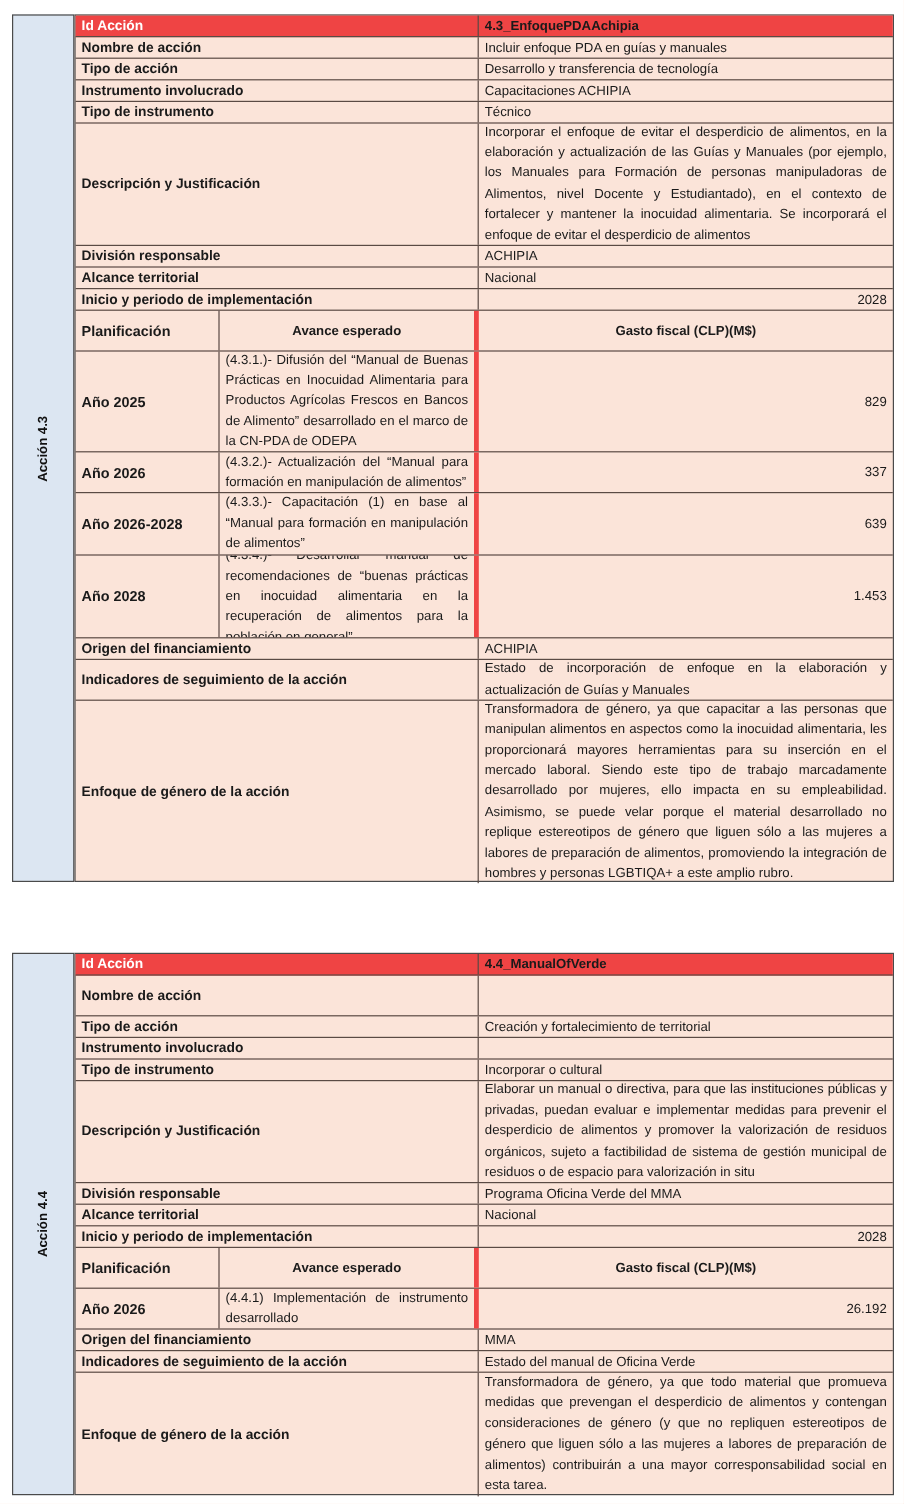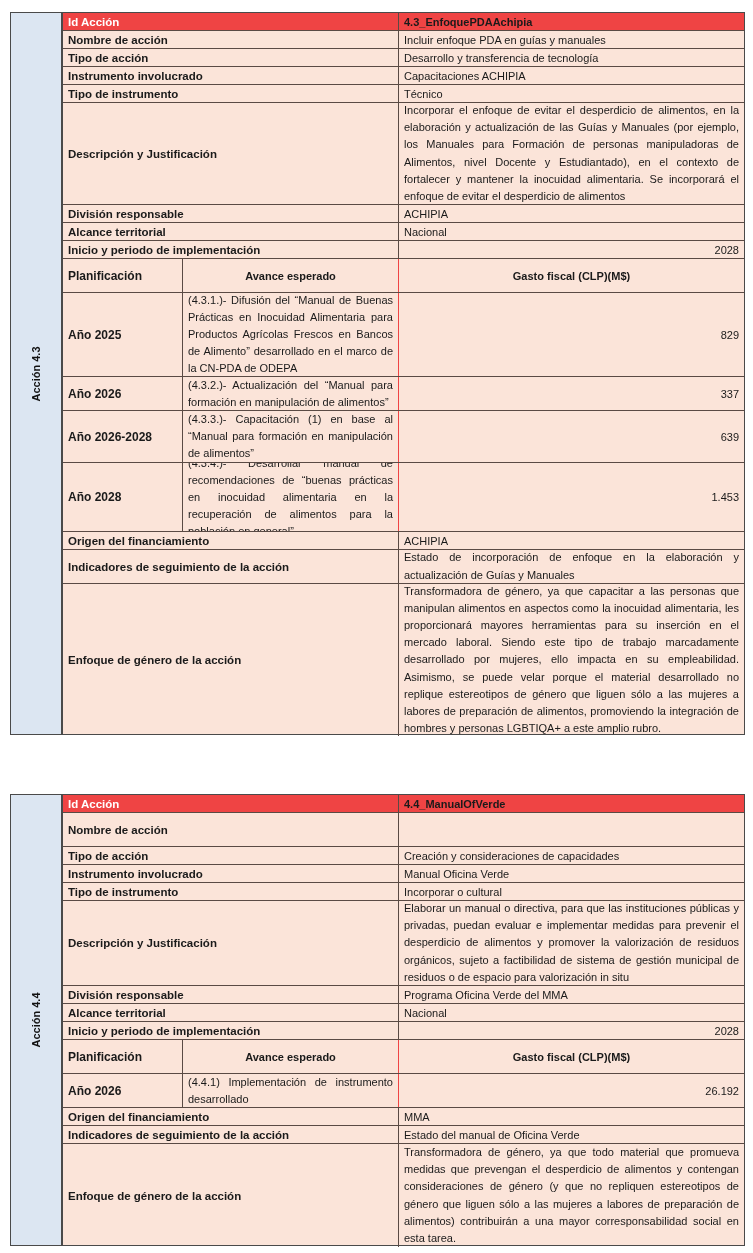--- a/index.html
+++ b/index.html
@@ -19,21 +19,21 @@
   .cell { box-sizing:border-box; padding:0 5px; font-size:11px; line-height:18px;
           display:flex; align-items:center; overflow:hidden; }
   .lbl { width:336px; border-right:1px solid #5a4a44; font-weight:bold; font-size:11.5px; }
   .val { flex:1; }
   .val p { margin:0; text-align:justify; line-height:17.2px; }
   .right { justify-content:flex-end; }
   .hdr { background:#ef4444; }
   .hdr .cell { color:#fff; font-weight:bold; }
   .hdr .val { color:#1a1a1a; }
   .plan { width:120px; border-right:1px solid #5a4a44; font-weight:bold; font-size:12px; }
-  .avance { width:216px; border-right:1px solid #ef4444; }
+  .avance { width:216px; border-right:4px solid #ef4444; }
   .avance p { margin:0; text-align:justify; line-height:17px; }
   .center { justify-content:center; text-align:center; font-weight:bold; }
   .gasto { flex-direction:row; justify-content:center; font-weight:bold; line-height:16px; }
 </style>
 </head>
 <body>
 
 <div class="block" style="top:12px;height:723px;">
   <div class="side">
       <span>Acción 4.3</span>
@@ -139,25 +139,24 @@
   <div class="grid">
     <div class="row hdr" style="top:0;height:18px;">
       <div class="cell lbl">Id Acción</div>
       <div class="cell val" style="font-weight:bold;">4.4_ManualOfVerde</div>
     </div>
     <div class="row" style="top:18px;height:34px;">
       <div class="cell lbl">Nombre de acción</div>
     </div>
     <div class="row" style="top:52px;height:18px;">
       <div class="cell lbl">Tipo de acción</div>
-      <div class="cell val">Creación y consideraciones de capacidades</div>
+      <div class="cell val">Creación y fortalecimiento de territorial</div>
     </div>
     <div class="row" style="top:70px;height:18px;">
       <div class="cell lbl">Instrumento involucrado</div>
-      <div class="cell val">Manual Oficina Verde</div>
     </div>
     <div class="row" style="top:88px;height:18px;">
       <div class="cell lbl">Tipo de instrumento</div>
       <div class="cell val">Incorporar o cultural</div>
     </div>
     <div class="row" style="top:106px;height:85px;">
       <div class="cell lbl">Descripción y Justificación</div>
       <div class="cell val">
           <p>Elaborar un manual o directiva, para que las instituciones públicas y privadas, puedan evaluar e implementar medidas para prevenir el desperdicio de alimentos y promover la valorización de residuos orgánicos, sujeto a factibilidad de sistema de gestión municipal de residuos o de espacio para valorización in situ</p>
         </div>

